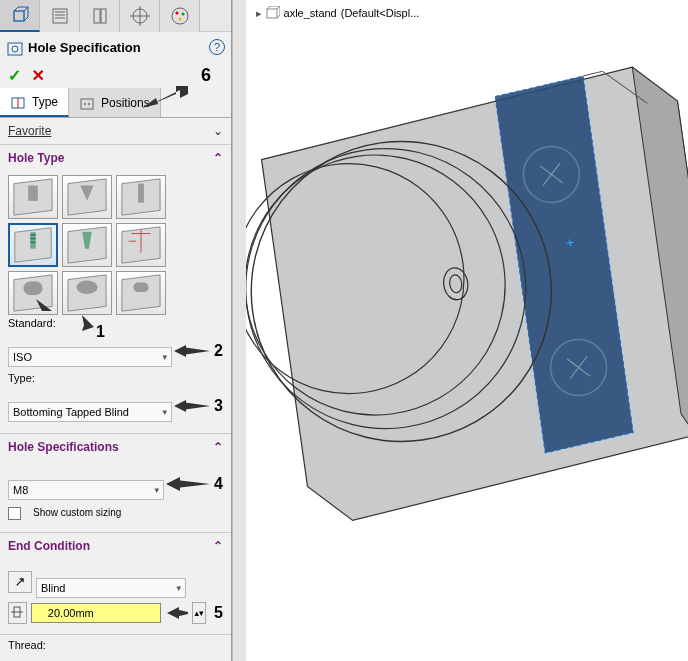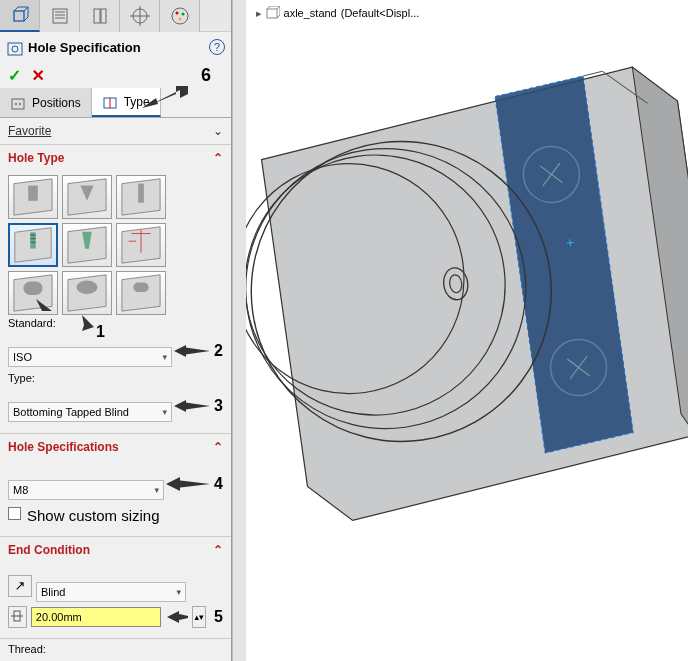--- a/index.html
+++ b/index.html
@@ -19,43 +19,43 @@
   .ok-btn { color: #0a0; font-size: 16px; font-weight: bold; cursor: pointer; margin-right: 10px; }
   .cancel-btn { color: #c00; font-size: 16px; font-weight: bold; cursor: pointer; }
   .callout-6 { margin-left: auto; padding-right: 12px; font-size: 18px; font-weight: bold; }
   
   .type-pos-tabs { display: flex; border-bottom: 1px solid #aaa; height: 30px; position: relative; }
   .tp-tab { display: flex; align-items: center; padding: 0 10px; font-size: 12px; border-right: 1px solid #bbb; cursor: pointer; gap: 6px; }
   .tp-tab.active { background: #fff; border-bottom: 2px solid #1a5ca0; }
   .tp-tab.inactive { background: #ddd; }
   
   .section { border-bottom: 1px solid #ccc; }
-  .section-header { display: flex; align-items: center; padding: 6px 8px; font-size: 12px; font-weight: bold; color: #b91c1c; cursor: pointer; }
+  .section-header { display: flex; align-items: center; padding: 6px 8px; font-size: 12px; font-weight: bold; color: #701a75; cursor: pointer; }
   .section-header .chev { margin-left: auto; font-size: 12px; }
   .section-header.plain { color: #333; font-weight: normal; }
   
   .section-body { padding: 4px 8px 8px 8px; }
   
   .hole-grid { display: grid; grid-template-columns: repeat(3, 50px); gap: 4px; position: relative; }
   .hole-cell { width: 50px; height: 44px; border: 1px solid #999; background: linear-gradient(#fff,#e6e6e6); cursor: pointer; position: relative; }
   .hole-cell.selected { border: 2px solid #1a5ca0; background: linear-gradient(#eef4fa,#d6e6f5); }
   .hole-cell svg { width: 100%; height: 100%; }
   
   .field-row { display: flex; align-items: center; margin: 3px 0; position: relative; }
   .field-label { font-size: 11px; padding: 2px 0; }
   .select-box { flex: 1; background: #f8f8f8; border: 1px solid #bbb; padding: 2px 4px; font-size: 11px; height: 20px; display: flex; align-items: center; margin-top: 13px; }
   .select-box .darrow { margin-left: auto; font-size: 9px; color: #555; }
   .field-callout { font-size: 16px; font-weight: bold; padding-left: 2px; }
   
-  .checkbox-row { display: flex; gap: 6px; font-size: 15px; padding: 4px 0; }
+  .checkbox-row { display: flex; gap: 12px; font-size: 10px; padding: 4px 0; }
   .cbx { width: 13px; height: 13px; border: 1px solid #777; background: #fff; }
   
   .endcond-row { display: flex; align-items: center; gap: 4px; padding: 2px 0; }
   .mini-btn { width: 24px; height: 22px; border: 1px solid #aaa; background: #f0f0f0; display: flex; align-items: center; justify-content: center; font-size: 13px; cursor: pointer; }
-  .depth-input { background: #ffff88; border: 1px solid #888; padding: 2px 4px; font-size: 11px; height: 20px; width: 130px; }
+  .depth-input { background: #ffff88; border: 1px solid #888; padding: 2px 16px; font-size: 11px; height: 20px; width: 130px; }
   
   .scrollbar { width: 14px; background: #e4e4e4; border-left: 1px solid #bbb; }
   
   .viewport { flex: 1; background: #fff; position: relative; overflow: hidden; }
   .breadcrumb { position: absolute; top: 6px; left: 10px; font-size: 11px; display: flex; align-items: center; gap: 4px; }
   .bc-arrow { color: #555; }
   .part-icon { width: 14px; height: 14px; display: inline-block; }
   
   
   .annotation-arrow { position: absolute; pointer-events: none; }
@@ -116,34 +116,34 @@
     <div class="help-icon">?</div>
   </div>
 
   <div class="confirm-row">
     <span class="ok-btn">✓</span>
     <span class="cancel-btn">✕</span>
     <span class="callout-6">6</span>
   </div>
 
   <div class="type-pos-tabs">
+    <div class="tp-tab active">
+      <svg width="16" height="16">
+          <rect x="2" y="4" width="12" height="10" fill="none" stroke="#1a5ca0"></rect>
+          <line x1="8" y1="4" x2="8" y2="14" stroke="#d00"></line>
+        </svg>
+      <span>Type</span>
+    </div>
     <div class="tp-tab inactive">
       <svg width="16" height="16">
           <rect x="2" y="4" width="12" height="10" fill="none" stroke="#666"></rect>
           <circle cx="6" cy="9" r="1" fill="#666"></circle>
           <circle cx="10" cy="9" r="1" fill="#666"></circle>
         </svg>
       <span>Positions</span>
-    </div>
-    <div class="tp-tab active">
-      <svg width="16" height="16">
-          <rect x="2" y="4" width="12" height="10" fill="none" stroke="#1a5ca0"></rect>
-          <line x1="8" y1="4" x2="8" y2="14" stroke="#d00"></line>
-        </svg>
-      <span>Type</span>
     </div>
     <svg class="annotation-arrow" style="left:140px;top:-8px" width="50" height="36">
       <polygon points="8,26 40,10 40,18 48,14 48,6 36,6 36,14 8,26" fill="#333"></polygon>
       <polygon points="2,28 16,18 18,24" fill="#333"></polygon>
     </svg>
   </div>
 
   <div class="section">
     <div class="section-header plain">
       <span style="text-decoration:underline">Favorite</span>

